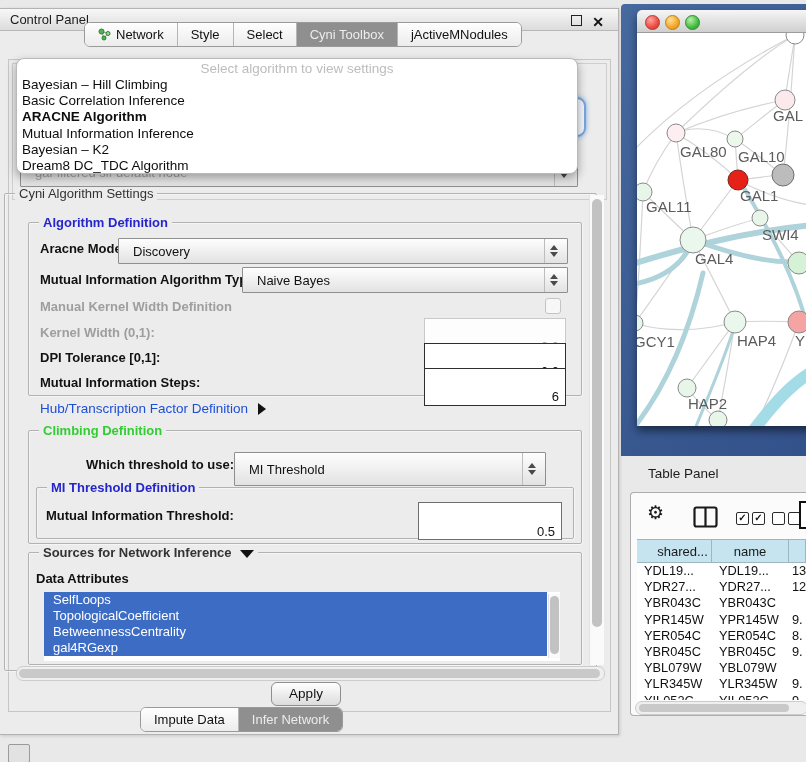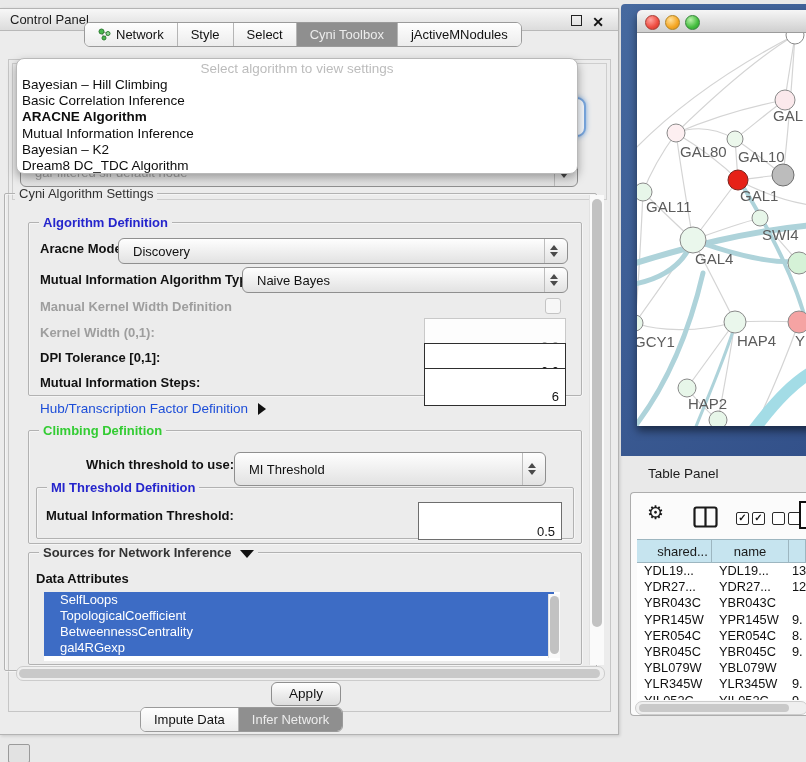--- a/index.html
+++ b/index.html
@@ -23,21 +23,21 @@
       background:linear-gradient(#fefefe,#ececec);border-right:1px solid #b5b5b5;white-space:nowrap}
   .tab:last-child,.btab:last-child{border-right:none}
   .tab.sel,.btab.sel{background:#8f8f8f;color:#ececec}
   .tabicon{display:inline-flex;margin-right:5px}
   
   .content-frame{position:absolute;left:8px;top:50px;width:601px;height:651px;border:1px solid #c6c6c6}
   .inner-frame{position:absolute;left:12px;top:54px;width:593px;height:135px;border:1px solid #cecece}
   .ghost-combo{position:absolute;left:536px;top:88px;width:46px;height:36px;border:2px solid #77a5dd;
       border-radius:9px;background:#f2f6fb;box-shadow:0 0 5px rgba(90,150,220,.8);z-index:1}
   
-  .combo{position:absolute;border:1px solid #8f8f8f;border-radius:6px;
+  .combo{position:absolute;border:1px solid #8f8f8f;border-radius:1px;
       background:linear-gradient(#fefefe,#e2e2e2);display:flex;align-items:center;
       font-size:13px;box-sizing:border-box;padding-left:14px}
   .combo .stepper{position:absolute;right:4px;top:0;bottom:0;width:18px;display:flex;
       flex-direction:column;align-items:center;justify-content:center;gap:2px;
       border-left:1px solid #bdbdbd}
   .tri-up{width:0;height:0;border-left:4px solid transparent;border-right:4px solid transparent;
       border-bottom:5px solid #4a4a4a}
   .tri-dn{width:0;height:0;border-left:4px solid transparent;border-right:4px solid transparent;
       border-top:5px solid #4a4a4a}
   .netcombo{left:20px;top:148px;width:558px;height:30px;color:#a5a5a5;z-index:1}
@@ -65,21 +65,21 @@
   .arrow-r{display:inline-block;width:0;height:0;border-top:6px solid transparent;
       border-bottom:6px solid transparent;border-left:8px solid #111;margin-left:10px;
       vertical-align:middle}
   .arrow-d{display:inline-block;width:0;height:0;border-left:7px solid transparent;
       border-right:7px solid transparent;border-top:8px solid #111;margin-left:8px;
       vertical-align:middle}
   .plainlbl{position:absolute;font-size:13.5px;color:#1d4ed8;white-space:nowrap}
   
   .attrlist{position:absolute;left:44px;top:583px;width:516px;height:69px;background:#fff;
       overflow:hidden}
-  .attr-item{height:16px;line-height:16px;padding-left:16px;font-size:13px;color:#fff;
+  .attr-item{height:16px;line-height:16px;padding-left:9px;font-size:13px;color:#fff;
       background:#3d6cc5;width:494px}
   .vscroll{position:absolute;background:#fafafa;border-left:1px solid #e2e2e2}
   .vthumb{position:absolute;background:#c2c2c2;border-radius:5px}
   .hscroll{position:absolute;background:#efefef;border:1px solid #cccccc;border-radius:7px}
   .hthumb{position:absolute;background:#c9c9c9;border-radius:5px}
   .btn{position:absolute;border:1px solid #8f8f8f;border-radius:6px;
       background:linear-gradient(#ffffff,#dcdcdc);font-size:13.5px;text-align:center}
   #bottom-tabs{left:140px;top:698px;height:23px}
   .mini-icon{position:absolute;left:8px;top:744px;width:20px;height:17px;background:#e2e2e2;
       border:1.5px solid #9a9a9a;border-radius:2px}

